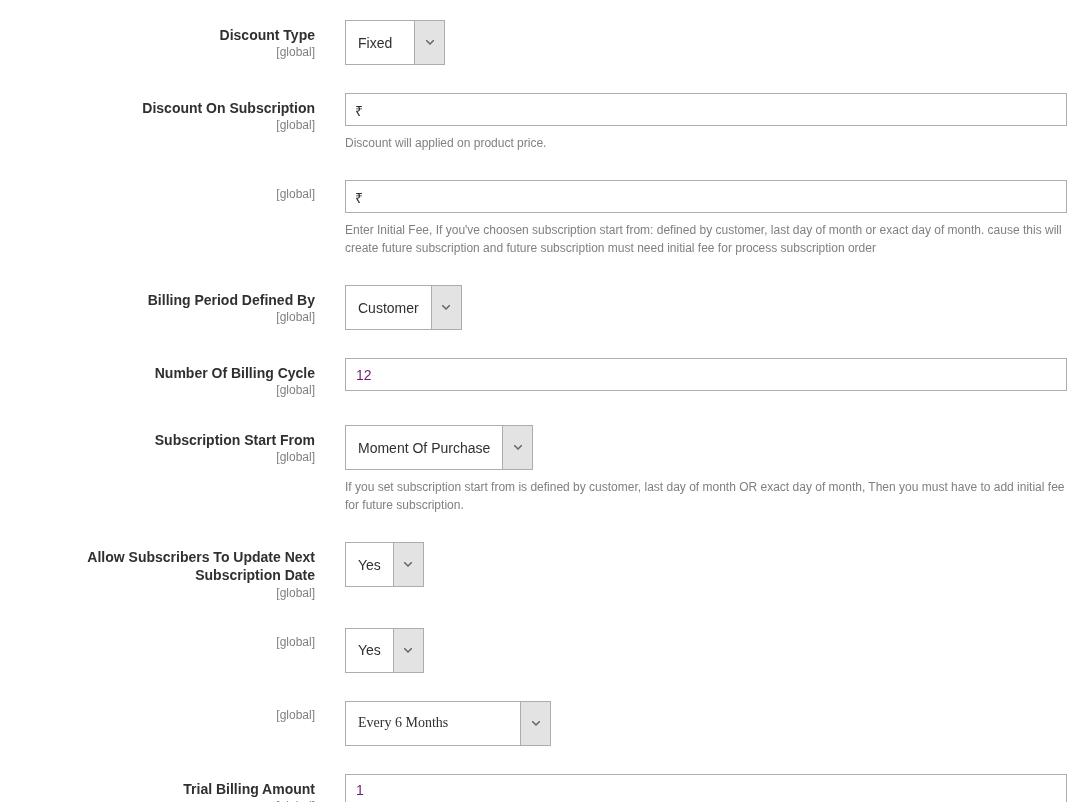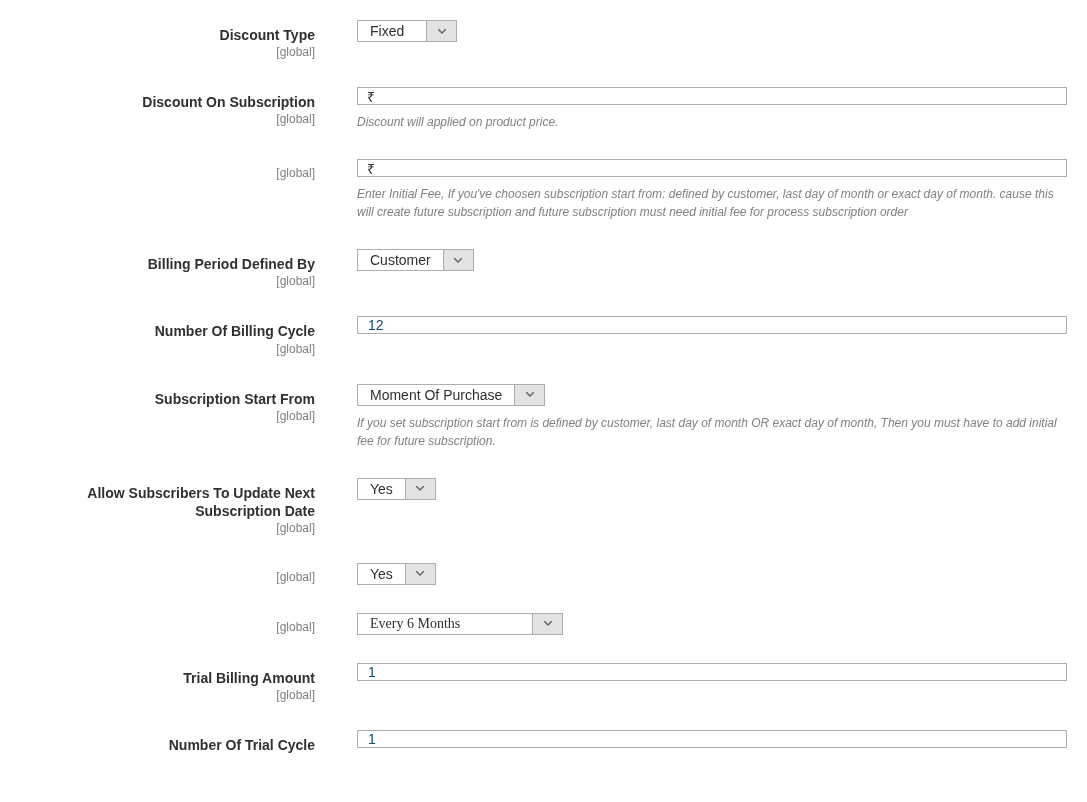--- a/index.html
+++ b/index.html
@@ -10,21 +10,20 @@
     body {
       font-family: 'Helvetica Neue', Helvetica, Arial, sans-serif;
       font-size: 14px;
       color: #333;
       background: #fff;
       padding: 20px 10px;
     }
     .form-row {
       display: flex;
       margin-bottom: 28px;
-      gap: 12px;
     }
     .label-col {
       width: 335px;
       flex-shrink: 0;
       text-align: right;
       padding-right: 30px;
       padding-top: 6px;
     }
     .label-text {
       font-size: 14px;
@@ -38,45 +37,45 @@
       color: #808080;
       display: block;
       margin-top: 1px;
     }
     .control-col {
       flex: 1;
       padding-right: 10px;
     }
     .text-input {
       width: 100%;
-      height: 18px;
+      height: 33px;
       border: 1px solid #adadad;
       padding: 0 10px;
       font-size: 14px;
-      color: #0c4a6e;
+      color: #701a75;
       background: #fff;
     }
     .text-input.with-prefix {
       padding-left: 28px;
     }
     .input-wrap {
       position: relative;
     }
     .currency-prefix {
       position: absolute;
       left: 10px;
       top: 50%;
       transform: translateY(-50%);
       font-size: 14px;
       color: #303030;
     }
     .select-wrap {
       display: inline-flex;
       border: 1px solid #adadad;
-      height: 22px;
+      height: 45px;
       background: #fff;
     }
     .select-value {
       padding: 0 12px;
       display: flex;
       align-items: center;
       font-size: 14px;
       color: #303030;
       min-width: 36px;
     }
@@ -90,21 +89,20 @@
     }
     .select-arrow svg {
       width: 8px;
       height: 5px;
     }
     .help-text {
       font-size: 12px;
       color: #808080;
       margin-top: 8px;
       line-height: 1.5;
-      font-style: italic;
     }
     .w-fixed { min-width: 68px; }
     .w-customer { min-width: 68px; }
     .w-moment { min-width: 144px; }
     .w-yes { min-width: 30px; }
     .w-6months { min-width: 174px; font-family: Liberation Serif, serif; }
   </style>
 </head>
 <body>
 

